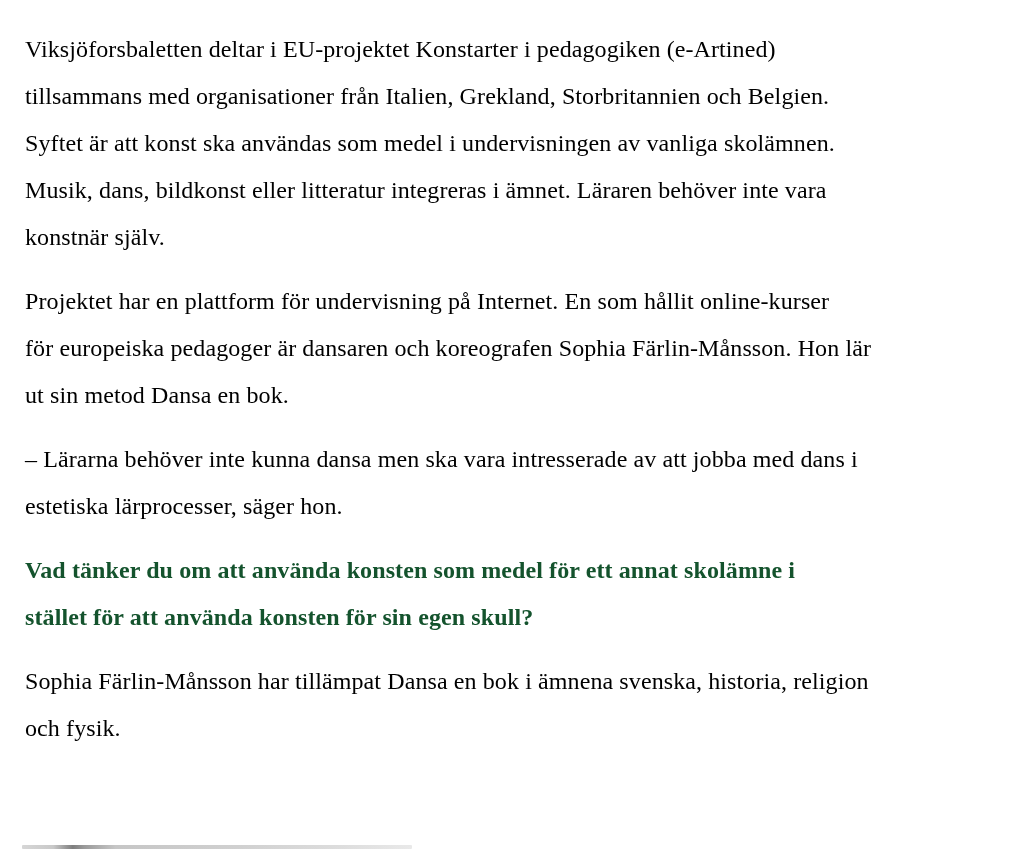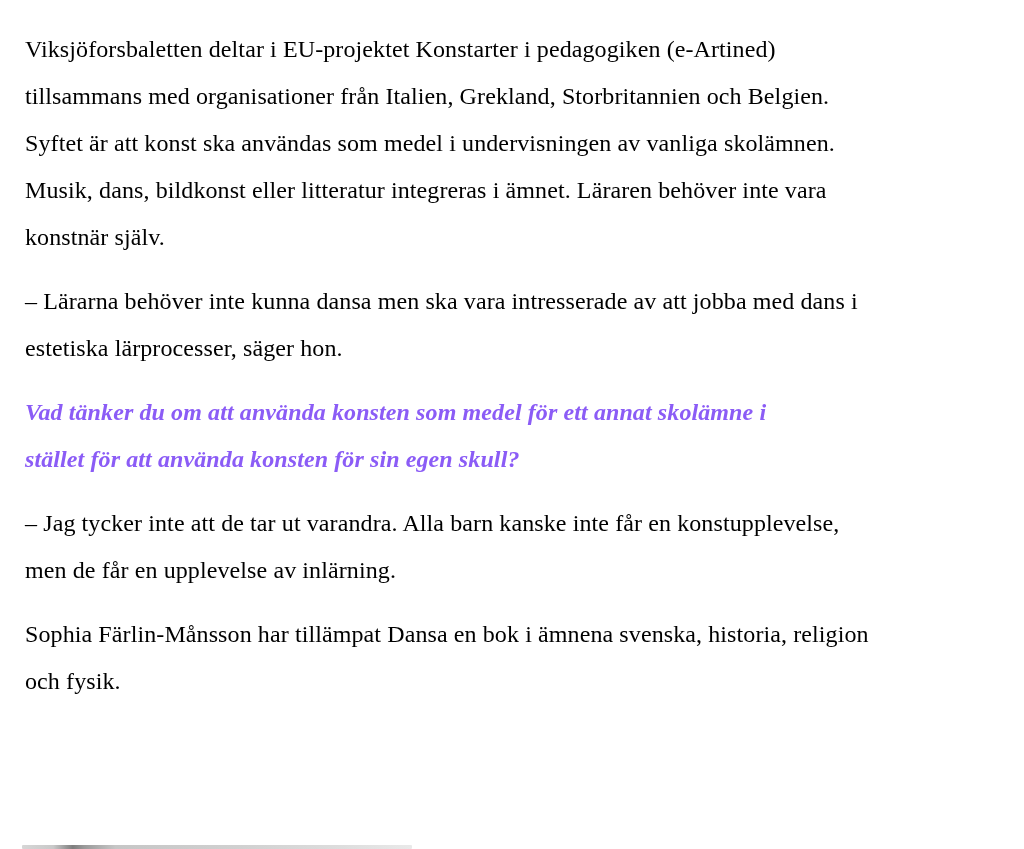--- a/index.html
+++ b/index.html
@@ -24,22 +24,21 @@
   .article p {
     margin: 0 0 17px 0;
     font-size: 24px;
     line-height: 47px;
     color: #000000;
     white-space: pre-line; 
     letter-spacing: 0.1px;
   }
   .article p.question {
     font-weight: 700;
-    color: #8b5cf6;
-    font-style: italic;
+    color: #14532d;
   }
   .cutoff-edge {
     position: absolute;
     bottom: 0;
     left: 22px;
     width: 390px;
     height: 4px;
     background: linear-gradient(90deg,
       #d6d6d6 0%, #c9c9c9 8%, #7e7e7e 13%, #9a9a9a 16%,
       #c6c6c6 24%, #d0d0d0 55%, #dcdcdc 80%, #e9e9e9 100%);
@@ -49,27 +48,28 @@
 </head>
 <body>
 
 <div class="article">
   <p>Viksjöforsbaletten deltar i EU-projektet Konstarter i pedagogiken (e-Artined)
 tillsammans med organisationer från Italien, Grekland, Storbritannien och Belgien.
 Syftet är att konst ska användas som medel i undervisningen av vanliga skolämnen.
 Musik, dans, bildkonst eller litteratur integreras i ämnet. Läraren behöver inte vara
 konstnär själv.</p>
 
+  <p>Projektet har en plattform för undervisning på Internet. En som hållit online-kurser
+för europeiska pedagoger är dansaren och koreografen Sophia Färlin-Månsson. Hon lär
+ut sin metod Dansa en bok.</p>
 
   <p>– Lärarna behöver inte kunna dansa men ska vara intresserade av att jobba med dans i
 estetiska lärprocesser, säger hon.</p>
 
   <p class="question">Vad tänker du om att använda konsten som medel för ett annat skolämne i
 stället för att använda konsten för sin egen skull?</p>
 
-  <p>– Jag tycker inte att de tar ut varandra. Alla barn kanske inte får en konstupplevelse,
-men de får en upplevelse av inlärning.</p>
 
   <p>Sophia Färlin-Månsson har tillämpat Dansa en bok i ämnena svenska, historia, religion
 och fysik.</p>
 </div>
 
 <div class="cutoff-edge"></div>
 
 </body></html>

